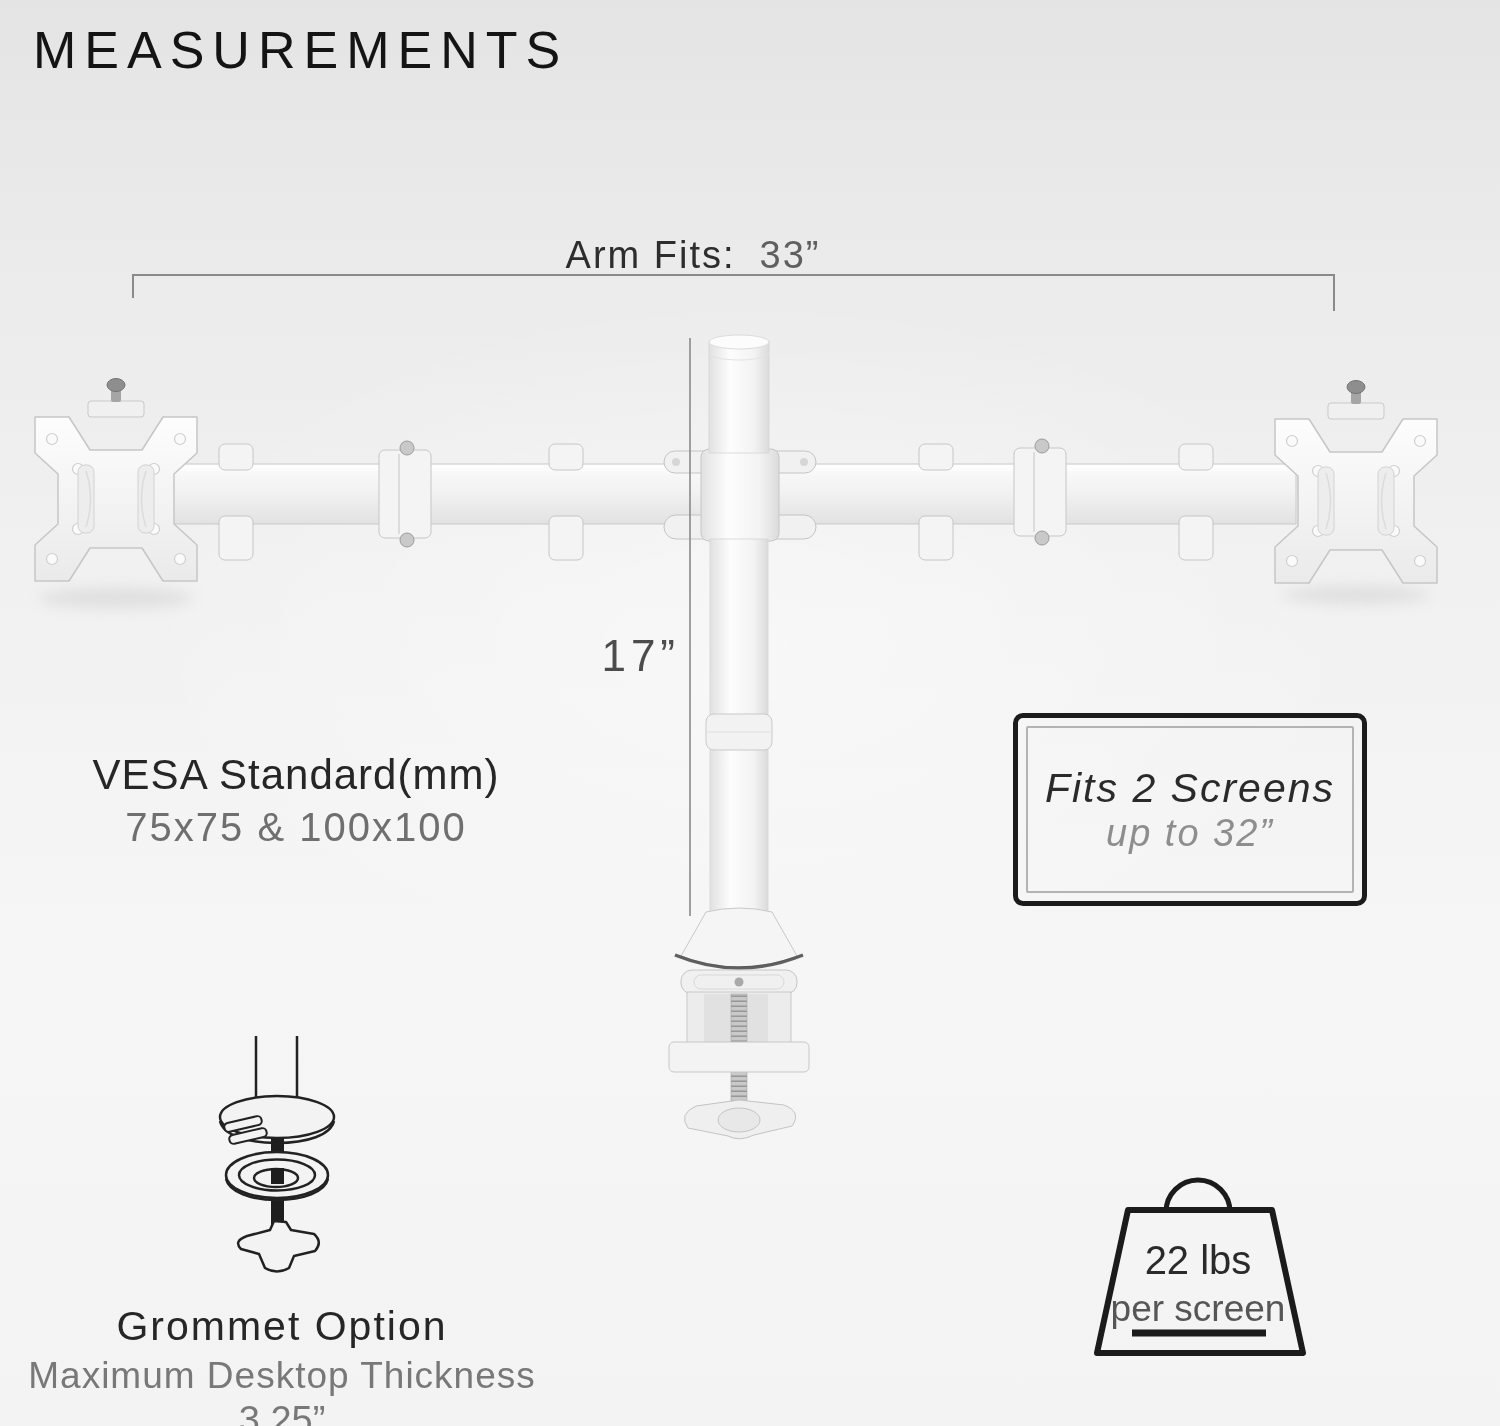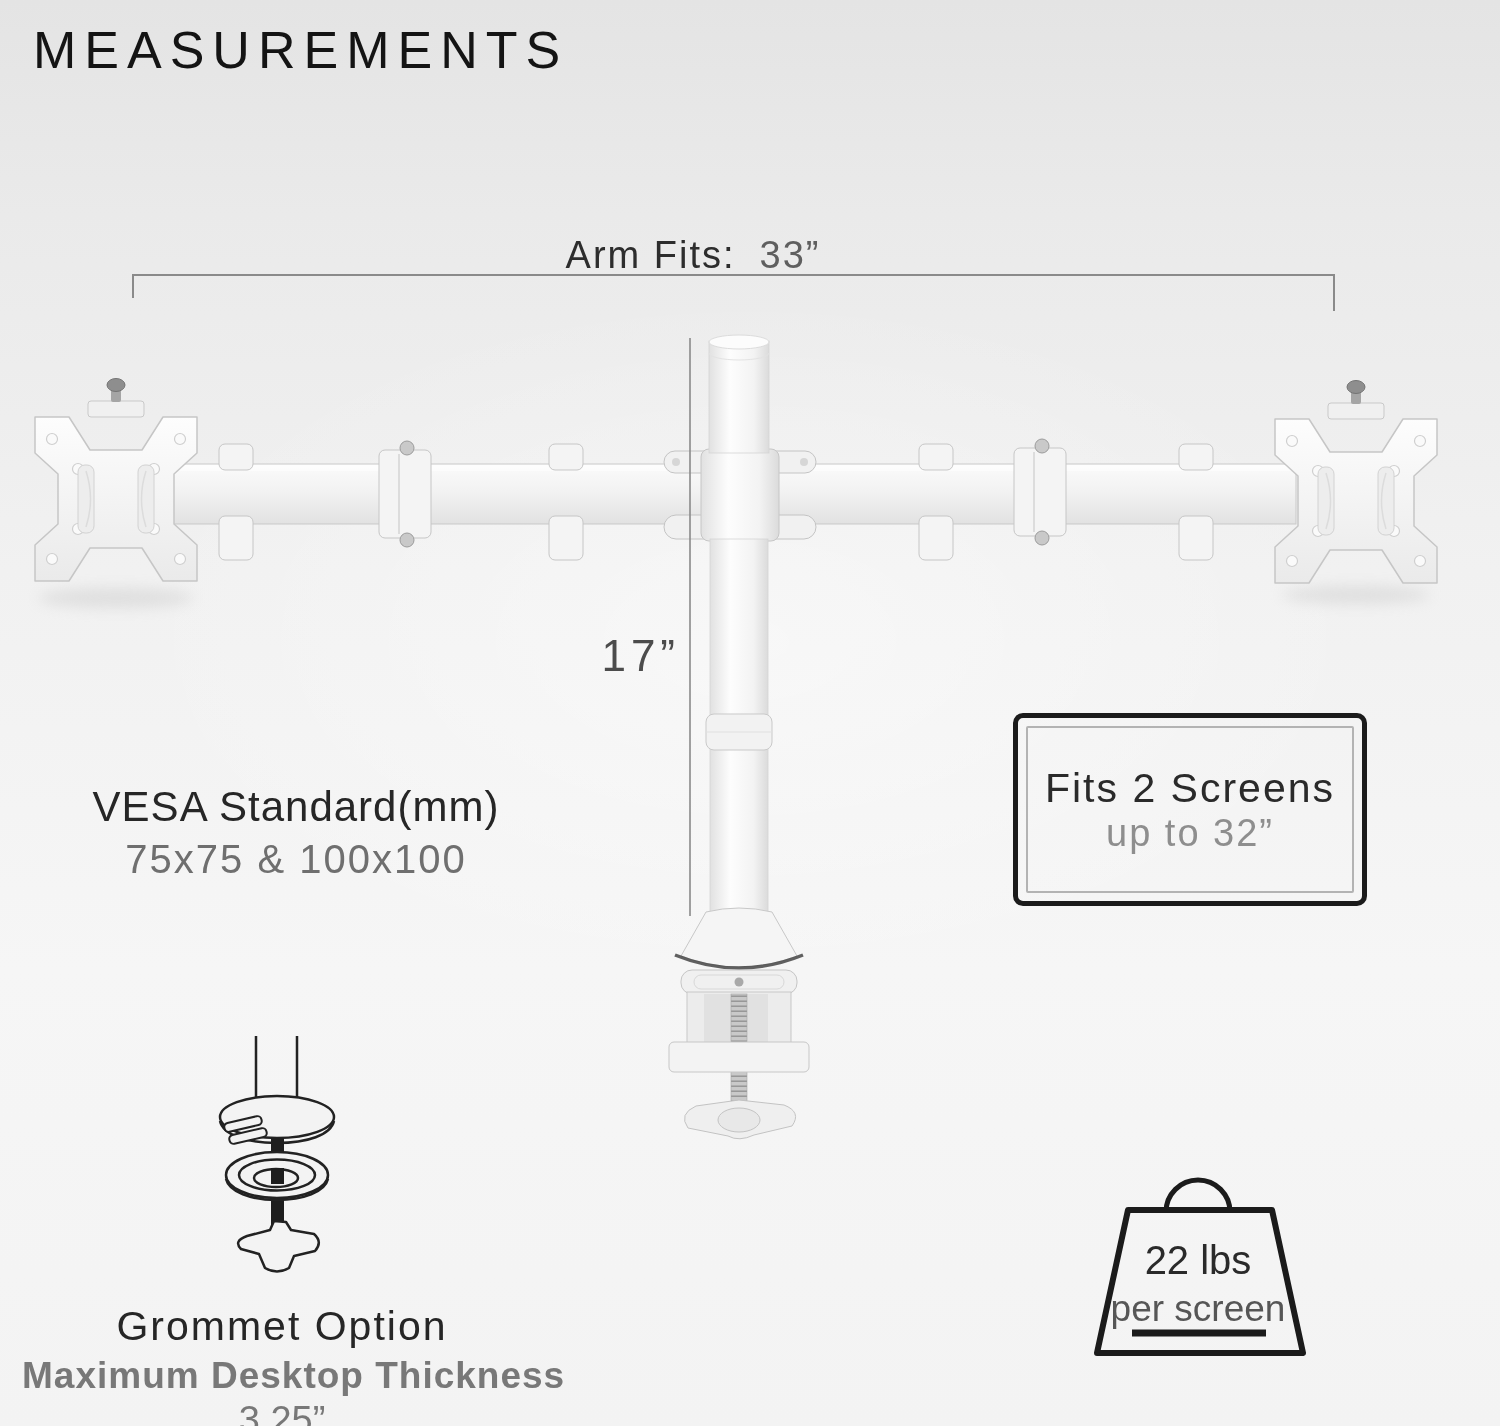--- a/index.html
+++ b/index.html
@@ -9,31 +9,31 @@
     background:
       radial-gradient(ellipse 900px 500px at 50% 45%, rgba(255,255,255,.45), rgba(255,255,255,0) 70%),
       linear-gradient(180deg,#e4e4e4 0%,#eaeaea 15%,#f1f1f1 40%,#f6f6f6 68%,#f3f3f3 100%);
   }
   svg.layer{position:absolute;left:0;top:0;}
   .txt{position:absolute;line-height:1;white-space:nowrap;}
   .title{left:33px;top:24px;font-size:52px;letter-spacing:8px;color:#141414;}
   .arm-span{left:0;top:236px;width:1386px;text-align:center;font-size:38px;letter-spacing:2px;color:#2d2d2d;}
   .arm-span .val{color:#5f5f5f;margin-left:24px;}
   .pole-h{left:540px;top:634px;width:140px;text-align:right;font-size:44px;letter-spacing:5px;color:#4c4c4c;}
-  .vesa{left:46px;top:786px;width:500px;text-align:center;}
+  .vesa{left:46px;top:754px;width:500px;text-align:center;}
   .vesa .l1{font-size:42px;color:#262626;letter-spacing:1px;}
   .vesa .l2{font-size:40px;color:#6f6f6f;letter-spacing:2px;margin-top:11px;}
   .screens{left:1013px;top:713px;width:354px;height:193px;border:5px solid #1b1b1b;border-radius:10px;
-    box-sizing:border-box;display:flex;flex-direction:column;align-items:center;justify-content:center;position:absolute;}
+    box-sizing:border-box;display:flex;flex-direction:column;align-items:center;justify-content:center;position:absolute;font-style:italic;}
   .screens .inner{position:absolute;inset:8px;border:2px solid #b3b3b3;border-radius:2px;}
   .screens .l1{font-size:41px;color:#2a2a2a;letter-spacing:2px;position:relative;}
   .screens .l2{font-size:38px;color:#8e8e8e;letter-spacing:2px;position:relative;}
   .grommet{left:22px;top:1306px;width:520px;text-align:center;}
   .grommet .t{font-size:41px;color:#262626;letter-spacing:2px;}
-  .grommet .s{font-size:37px;color:#787878;letter-spacing:1px;margin-top:10px;font-weight:bold;}
+  .grommet .s{font-size:37px;color:#787878;letter-spacing:1px;margin-top:10px;}
   .grommet .v{font-size:38px;color:#787878;margin-top:7px;}
   .weight-txt{left:1048px;top:1240px;width:300px;text-align:center;}
   .weight-txt .w1{font-size:40px;color:#2a2a2a;}
   .weight-txt .w2{font-size:37px;color:#565656;margin-top:10px;}
 </style>
 </head>
 <body>
 
 <div class="stage">
 

